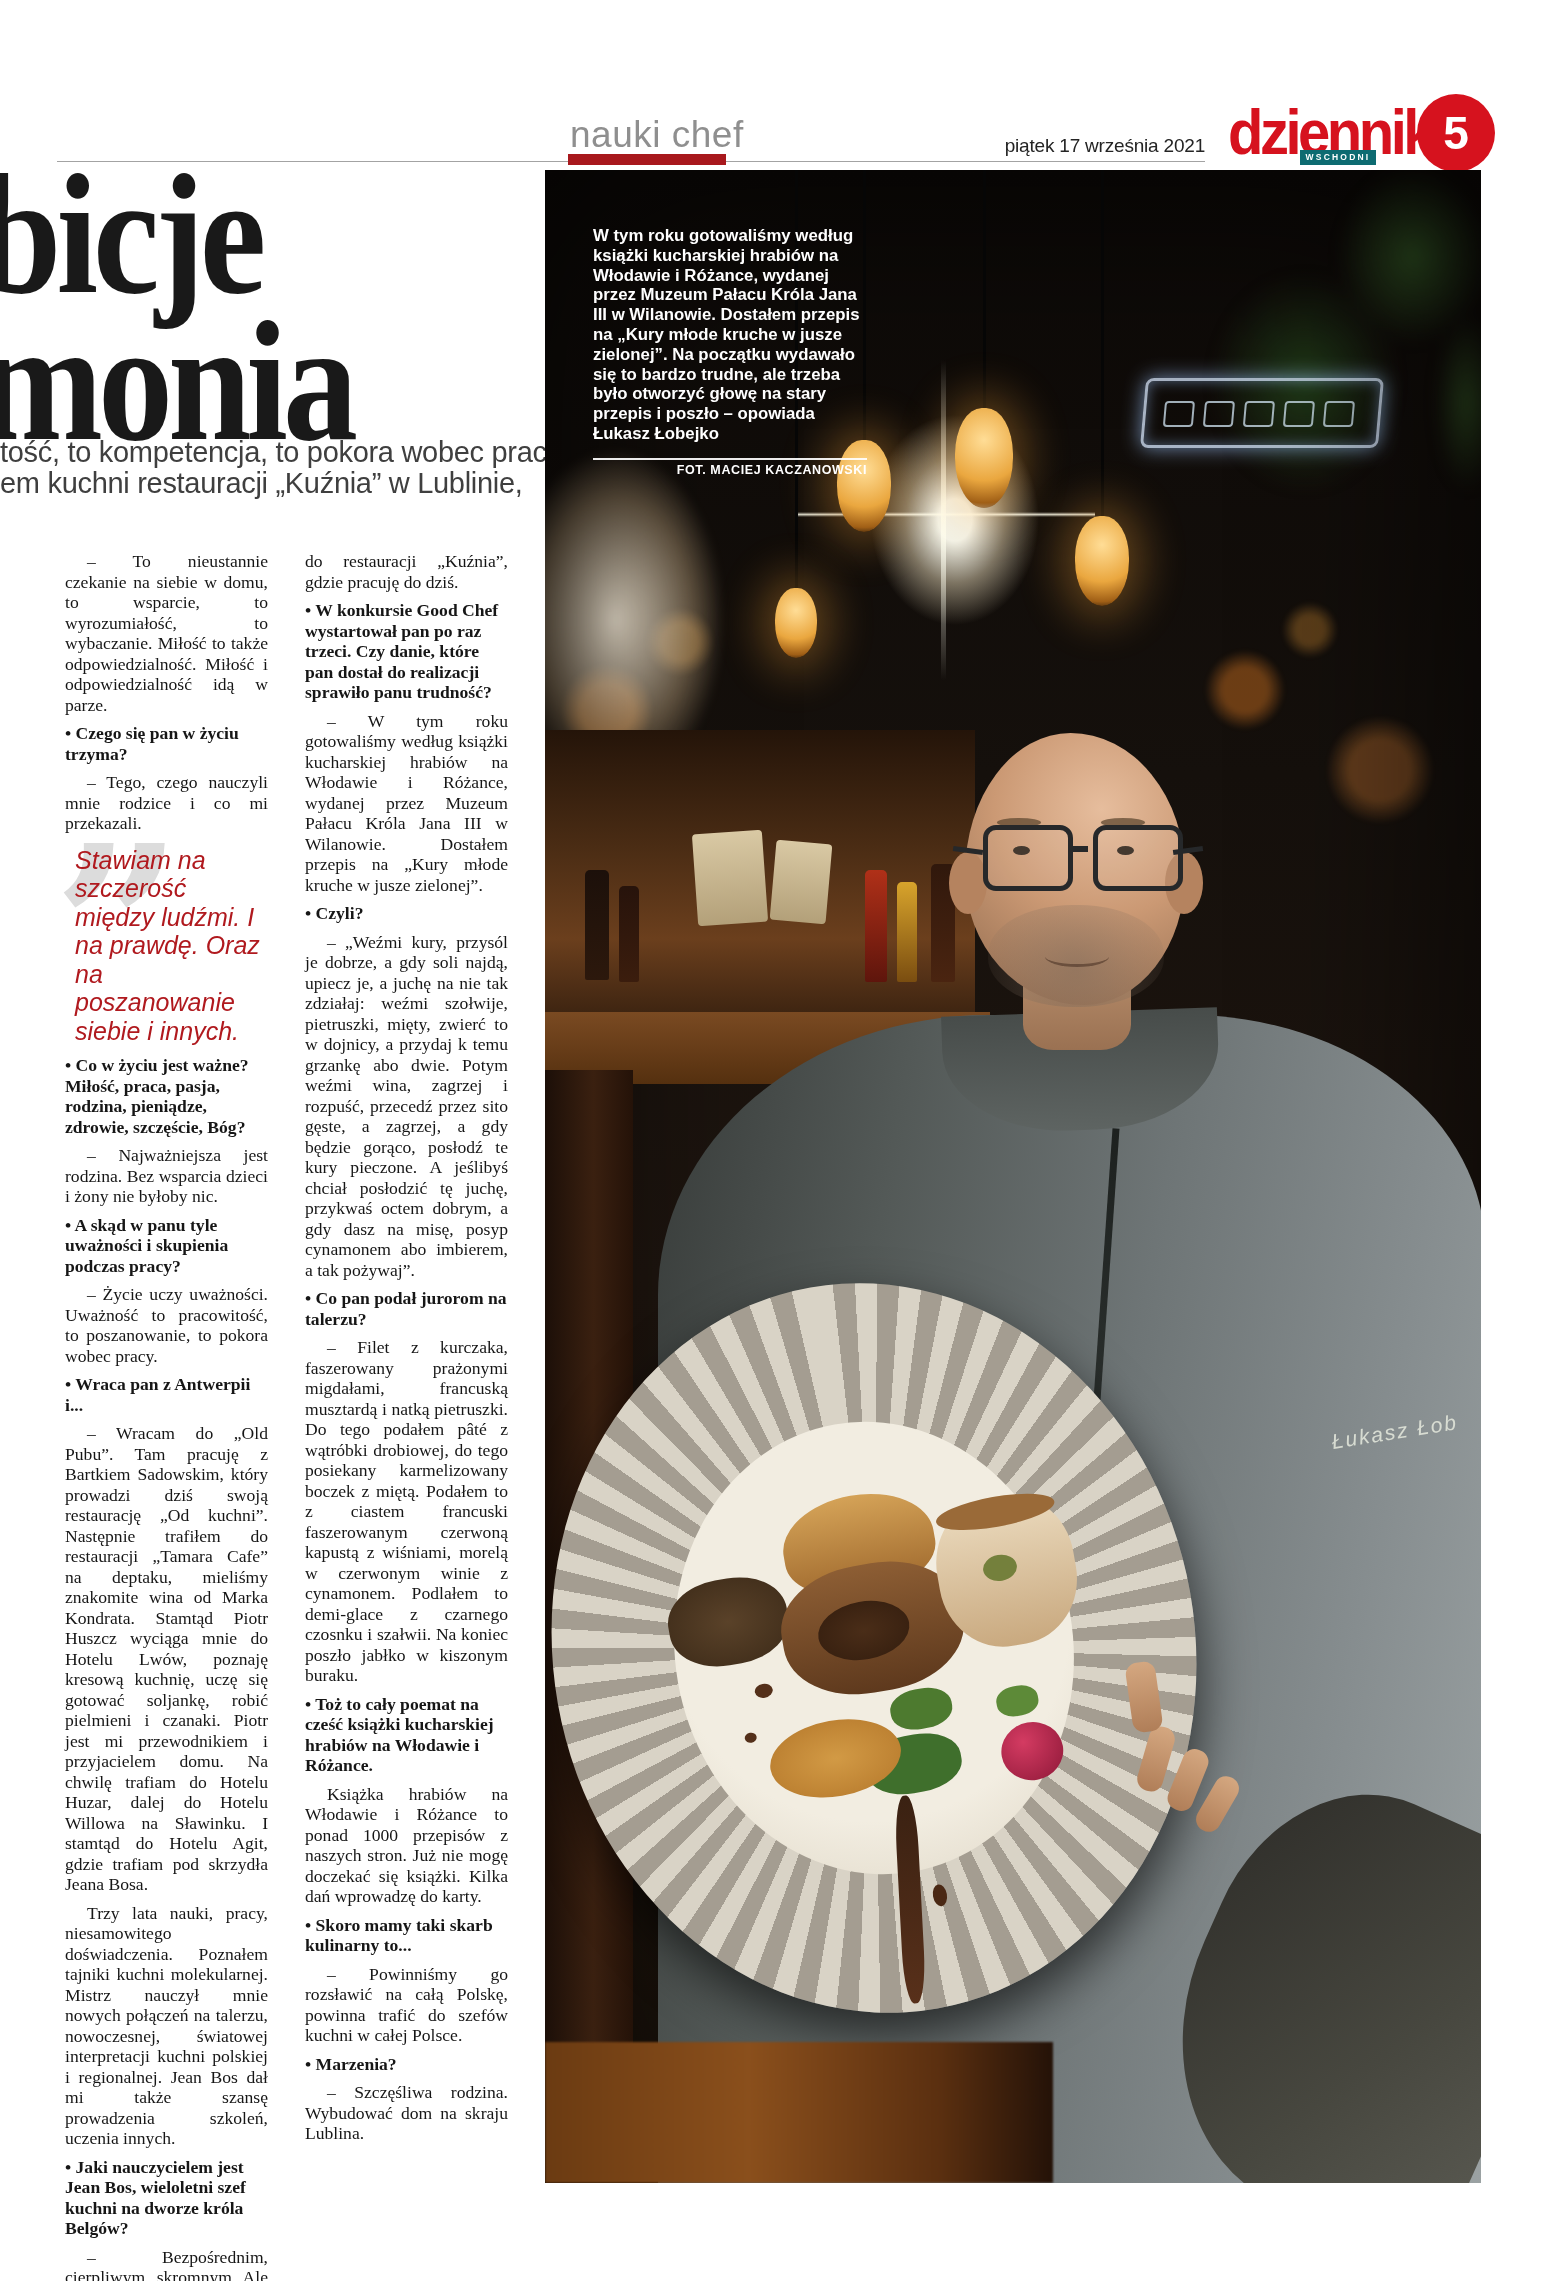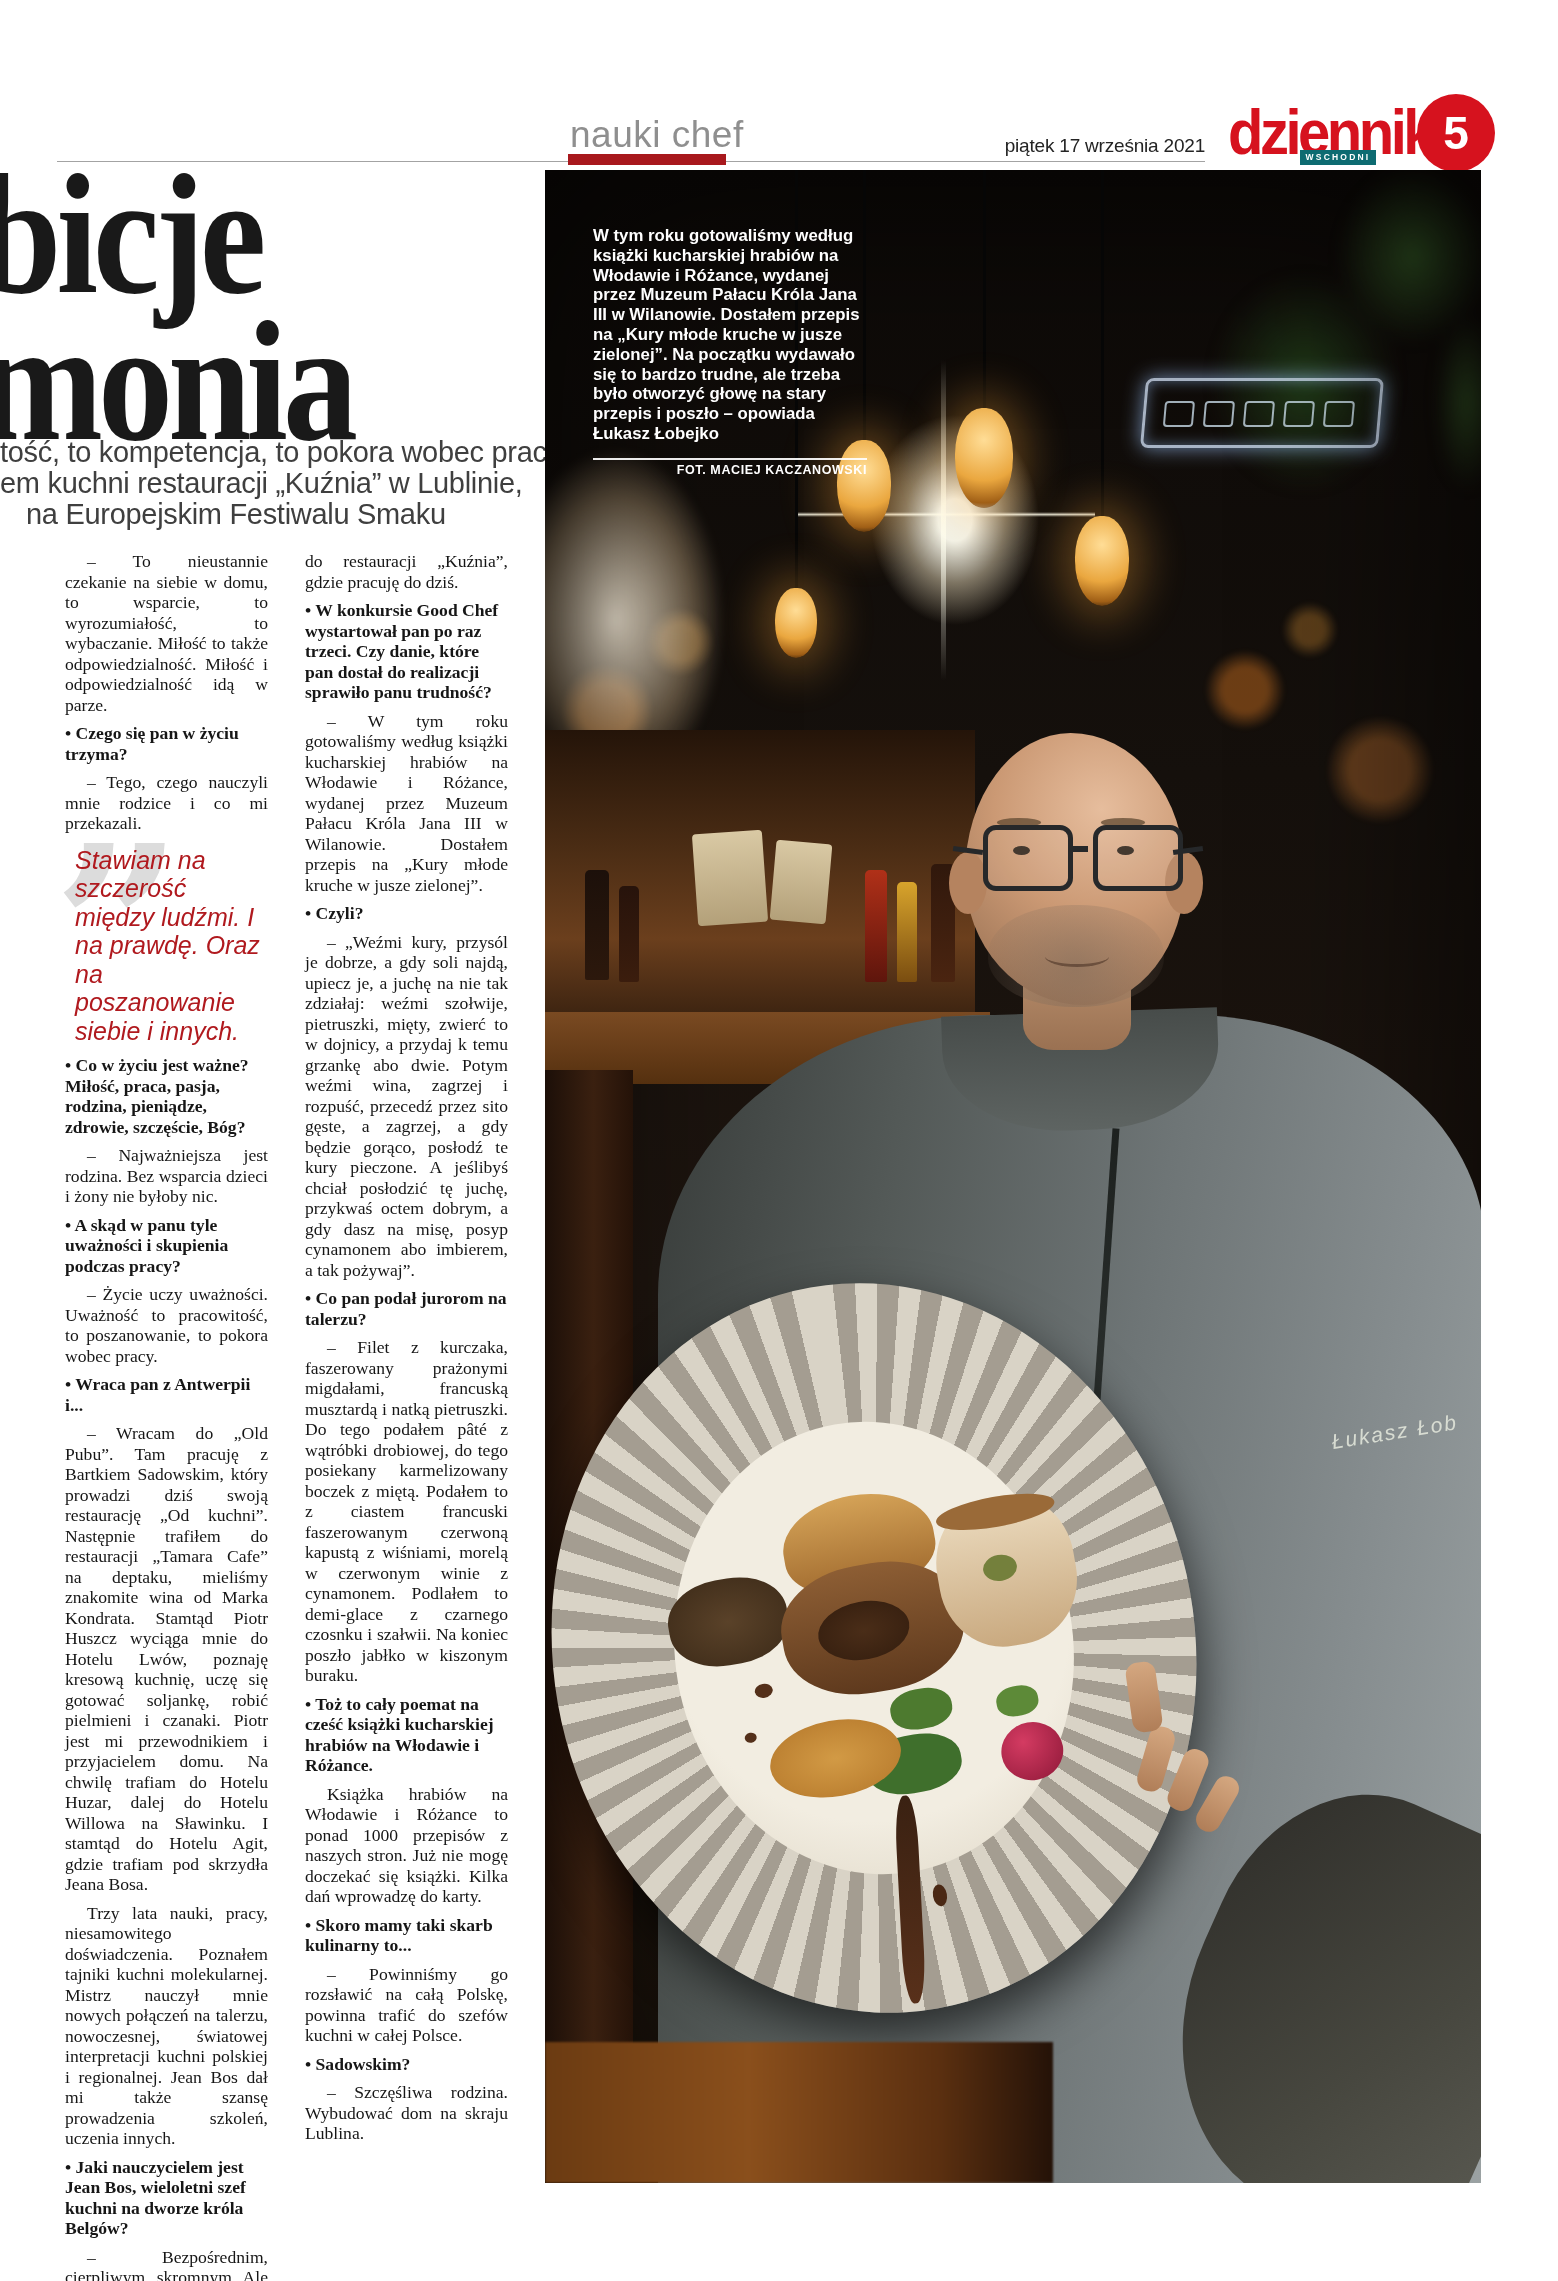--- a/index.html
+++ b/index.html
@@ -126,21 +126,20 @@
   <div class="logo-badge">WSCHODNI</div>
   <div class="page-circle">5</div>
 
   <div class="headline">
     <div>bicje</div>
     <div>monia</div>
   </div>
   <div class="subhead">
     <div class="l1">tość, to kompetencja, to pokora wobec pracy</div>
     <div class="l2">em kuchni restauracji „Kuźnia” w Lublinie,</div>
-    <div class="l3">na Europejskim Festiwalu Smaku</div>
   </div>
 
   <div id="col1" class="col">
       <p class="a">– To nieustannie czekanie na siebie w domu, to wsparcie, to wyrozumiałość, to wybaczanie. Miłość to także odpowiedzialność. Miłość i odpowiedzialność idą w parze.</p>
       <p class="q">• Czego się pan w życiu trzyma?</p>
       <p class="a">– Tego, czego nauczyli mnie rodzice i co mi przekazali.</p>
       <div class="pullquote">
         <span class="qmark">”</span>
         <p>Stawiam na szczerość między ludźmi. I na prawdę. Oraz na poszanowanie siebie i innych.</p>
       </div>
@@ -159,21 +158,21 @@
       <p class="q">• W konkursie Good Chef wystartował pan po raz trzeci. Czy danie, które pan dostał do realizacji sprawiło panu trudność?</p>
       <p class="a">– W tym roku gotowaliśmy według książki kucharskiej hrabiów na Włodawie i Różance, wydanej przez Muzeum Pałacu Króla Jana III w Wilanowie. Dostałem przepis na „Kury młode kruche w jusze zielonej”.</p>
       <p class="q">• Czyli?</p>
       <p class="a">– „Weźmi kury, przysól je dobrze, a gdy soli najdą, upiecz je, a juchę na nie tak zdziałaj: weźmi szołwije, pietruszki, mięty, zwierć to w dojnicy, a przydaj k temu grzankę abo dwie. Potym weźmi wina, zagrzej i rozpuść, przecedź przez sito gęste, a zagrzej, a gdy będzie gorąco, posłodź te kury pieczone. A jeślibyś chciał posłodzić tę juchę, przykwaś octem dobrym, a gdy dasz na misę, posyp cynamonem abo imbierem, a tak pożywaj”.</p>
       <p class="q">• Co pan podał jurorom na talerzu?</p>
       <p class="a">– Filet z kurczaka, faszerowany prażonymi migdałami, francuską musztardą i natką pietruszki. Do tego podałem pâté z wątróbki drobiowej, do tego posiekany karmelizowany boczek z miętą. Podałem to z ciastem francuski faszerowanym czerwoną kapustą z wiśniami, morelą w czerwonym winie z cynamonem. Podlałem to demi-glace z czarnego czosnku i szałwii. Na koniec poszło jabłko w kiszonym buraku.</p>
       <p class="q">• Toż to cały poemat na cześć książki kucharskiej hrabiów na Włodawie i Różance.</p>
       <p class="a">Książka hrabiów na Włodawie i Różance to ponad 1000 przepisów z naszych stron. Już nie mogę doczekać się książki. Kilka dań wprowadzę do karty.</p>
       <p class="q">• Skoro mamy taki skarb kulinarny to...</p>
       <p class="a">– Powinniśmy go rozsławić na całą Polskę, powinna trafić do szefów kuchni w całej Polsce.</p>
-      <p class="q">• Sadowskim?</p>
+      <p class="q">• Marzenia?</p>
       <p class="a">– Szczęśliwa rodzina. Wybudować dom na skraju Lublina.</p>
     </div>
 
   <div id="photo">
     <div class="plant"></div>
     <div class="bokeh"></div>
     <div class="glowL"></div>
     <div class="neon">
         <i style="left:18px"></i>
         <i style="left:58px"></i>

